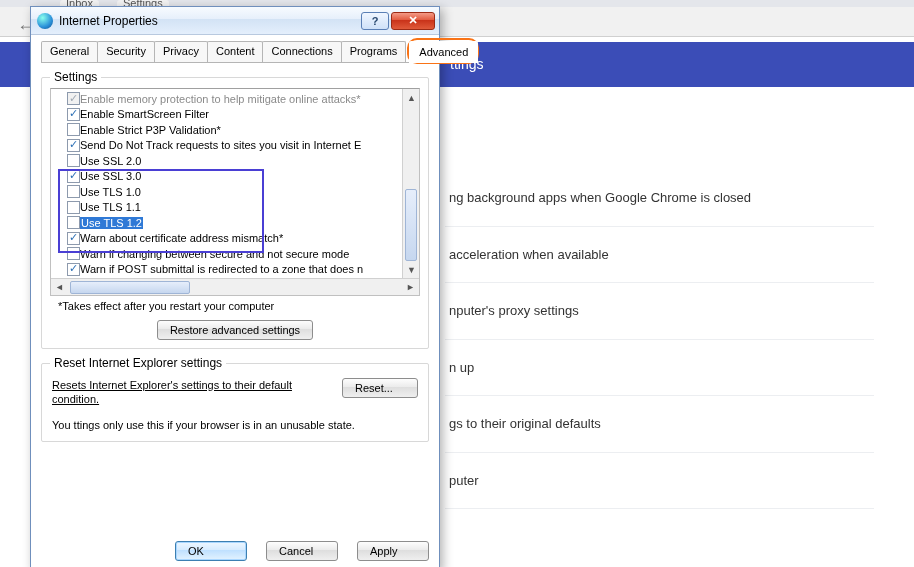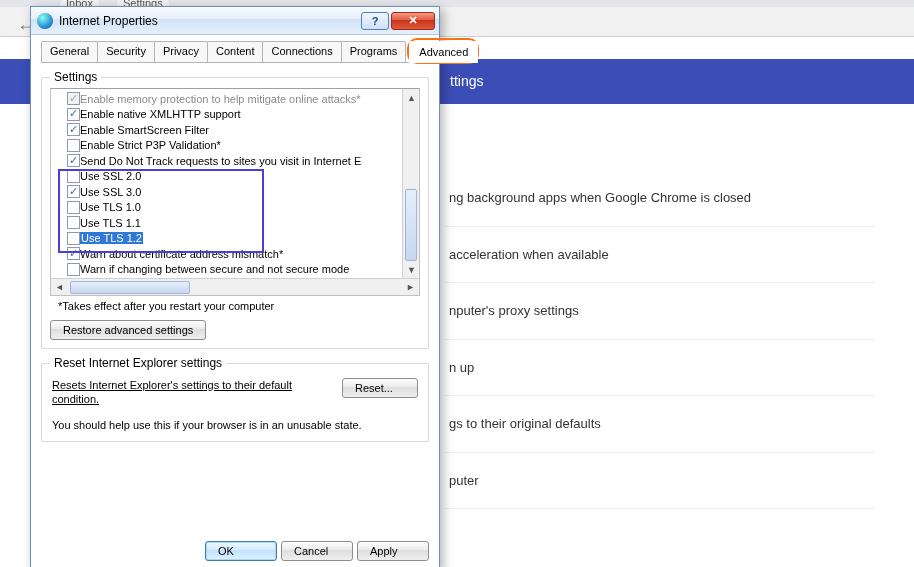--- a/index.html
+++ b/index.html
@@ -4,21 +4,21 @@
 <style>
   * { box-sizing: border-box; margin: 0; padding: 0; }
   body { font-family: "Segoe UI", Tahoma, sans-serif; font-size: 12px; background: #fff; width: 914px; height: 567px; position: relative; overflow: hidden; }
 
   
   .chrome-bg { position: absolute; top: 0; left: 0; right: 0; bottom: 0; background: #fff; }
   .chrome-tabs { position: absolute; top: 0; left: 0; right: 0; height: 7px; background: #e4e6eb; display:flex; align-items:center; padding-left:60px; gap:18px;}
   .chrome-tab-frag { background:#f3f3f3; color:#555; font-size:11px; padding:0 6px; line-height:7px; border-radius:3px 3px 0 0;}
   .chrome-toolbar-frag { position:absolute; top:7px; left:0; right:0; height:30px; background:#f1f1f1; border-bottom:1px solid #d0d0d0; }
   .chrome-back { position:absolute; top:14px; left:17px; color:#777; font-size:18px; }
-  .chrome-banner { position:absolute; top:59px; left:0; right:0; height:45px; background:#3b4db7; }
+  .chrome-banner { position:absolute; top:42px; left:0; right:0; height:45px; background:#3b4db7; }
   .banner-text { position:absolute; left:450px; top:14px; color:#fff; font-size:14px;}
   .chrome-lines { position:absolute; left:445px; top:170px; right:40px; color:#333; font-size:13px; line-height: 1.5;}
   .chrome-lines div { padding: 18px 0 18px 4px; border-bottom: 1px solid #eceef1; }
 
   
   .dialog {
     position: absolute; top: 6px; left: 30px; width: 410px; height: 564px;
     background: #fff; border: 1px solid #6f8fbc;
     box-shadow: 3px 3px 10px rgba(0,0,0,0.3);
     display: flex; flex-direction: column;
@@ -60,32 +60,32 @@
   .hl-sel { background:#2f79d6; color:#fff; padding:0 1px;}
   .ssl-box { position:absolute; left:7px; top:80px; width:206px; height:84px; border:2px solid #4a3fd4; pointer-events:none;}
   
   .vscroll { position:absolute; top:0; right:0; bottom:17px; width:17px; background:#f0f0f0; border-left:1px solid #d0d0d0;}
   .hscroll { position:absolute; left:0; right:0; bottom:0; height:17px; background:#f0f0f0; border-top:1px solid #d0d0d0; display:flex; align-items:center;}
   .sbtn { width:17px; height:17px; display:flex; align-items:center; justify-content:center; font-size:9px; color:#555;}
   .vthumb { position:absolute; left:2px; right:2px; top:100px; height:72px; background:linear-gradient(#e6eefb,#c6d7ef); border:1px solid #9fb5d6; border-radius:2px;}
   .hthumb { height:13px; margin:0 2px; flex:0 0 120px; background:linear-gradient(#e6eefb,#c6d7ef); border:1px solid #9fb5d6; border-radius:2px;}
 
   .note { margin-top:4px; font-size:11px; padding-left:8px;}
-  .restore-row { text-align:left; margin-top:8px;}
+  .restore-row { text-align:center; margin-top:8px;}
   .btn { display:inline-block; min-width:72px; padding:3px 12px; font-size:11px; border:1px solid #8d8d8d; border-radius:3px;
          background:linear-gradient(#fdfdfd,#ebebeb 45%,#dedede 46%,#efefef); cursor:default;}
   .btn.default { border:1px solid #3c7fb1; box-shadow:0 0 0 1px #a8d6ff inset;
          background:linear-gradient(#eef7ff,#d5ebff 45%,#bfe0ff 46%,#e3f3ff);}
 
   .groupbox2 { margin-top:14px; border:1px solid #d8d8d8; border-radius:2px; padding:14px 10px 10px; position:relative;}
   .reset-row { display:flex; gap:12px; align-items:flex-start;}
   .reset-desc { flex:1; font-size:11px; line-height:1.3;text-decoration:underline;}
   .reset-note { margin-top:12px; font-size:11px;}
 
-  .btn-row { margin-top:auto; padding:6px 0 0; display:flex; justify-content:flex-end; gap:4px;}
+  .btn-row { margin-top:auto; padding:6px 0 0; display:flex; justify-content:flex-end; gap:19px;}
 </style>
 </head>
 <body>
 
 <div class="chrome-bg">
   <div class="chrome-tabs">
     <span class="chrome-tab-frag">Inbox</span>
     <span class="chrome-tab-frag">Settings</span>
   </div>
   <div class="chrome-toolbar-frag"></div>
@@ -130,24 +130,20 @@
     </div>
 
     <div class="groupbox">
       <span class="grouplabel">Settings</span>
 
       <div class="listwrap">
         <div class="listinner" id="settings-items">
             <div class="item disabled">
               <span class="cb dis-checked"></span>
               <span>Enable memory protection to help mitigate online attacks*</span>
-            </div>
-            <div class="item">
-              <span class="cb checked"></span>
-              <span>Enable native XMLHTTP support</span>
             </div>
             <div class="item">
               <span class="cb checked"></span>
               <span>Enable SmartScreen Filter</span>
             </div>
             <div class="item">
               <span class="cb"></span>
               <span>Enable Strict P3P Validation*</span>
             </div>
             <div class="item">
@@ -206,21 +202,21 @@
         <span class="btn">Restore advanced settings</span>
       </div>
     </div>
 
     <div class="groupbox2">
       <span class="grouplabel">Reset Internet Explorer settings</span>
       <div class="reset-row">
         <div class="reset-desc">Resets Internet Explorer's settings to their default condition.</div>
         <span class="btn" style="min-width:76px">Reset...</span>
       </div>
-      <div class="reset-note">You should help use this if your browser is in an unusable state.</div>
+      <div class="reset-note">You ttings only use this if your browser is in an unusable state.</div>
     </div>
 
     <div class="btn-row">
       <span class="btn default">OK</span>
       <span class="btn">Cancel</span>
       <span class="btn">Apply</span>
     </div>
 
   </div>
 </div>

